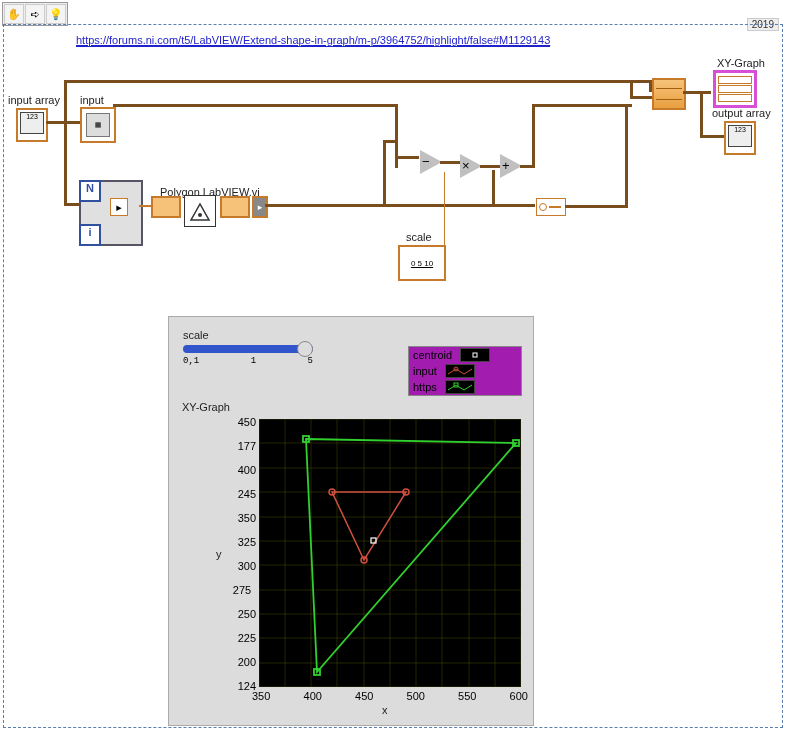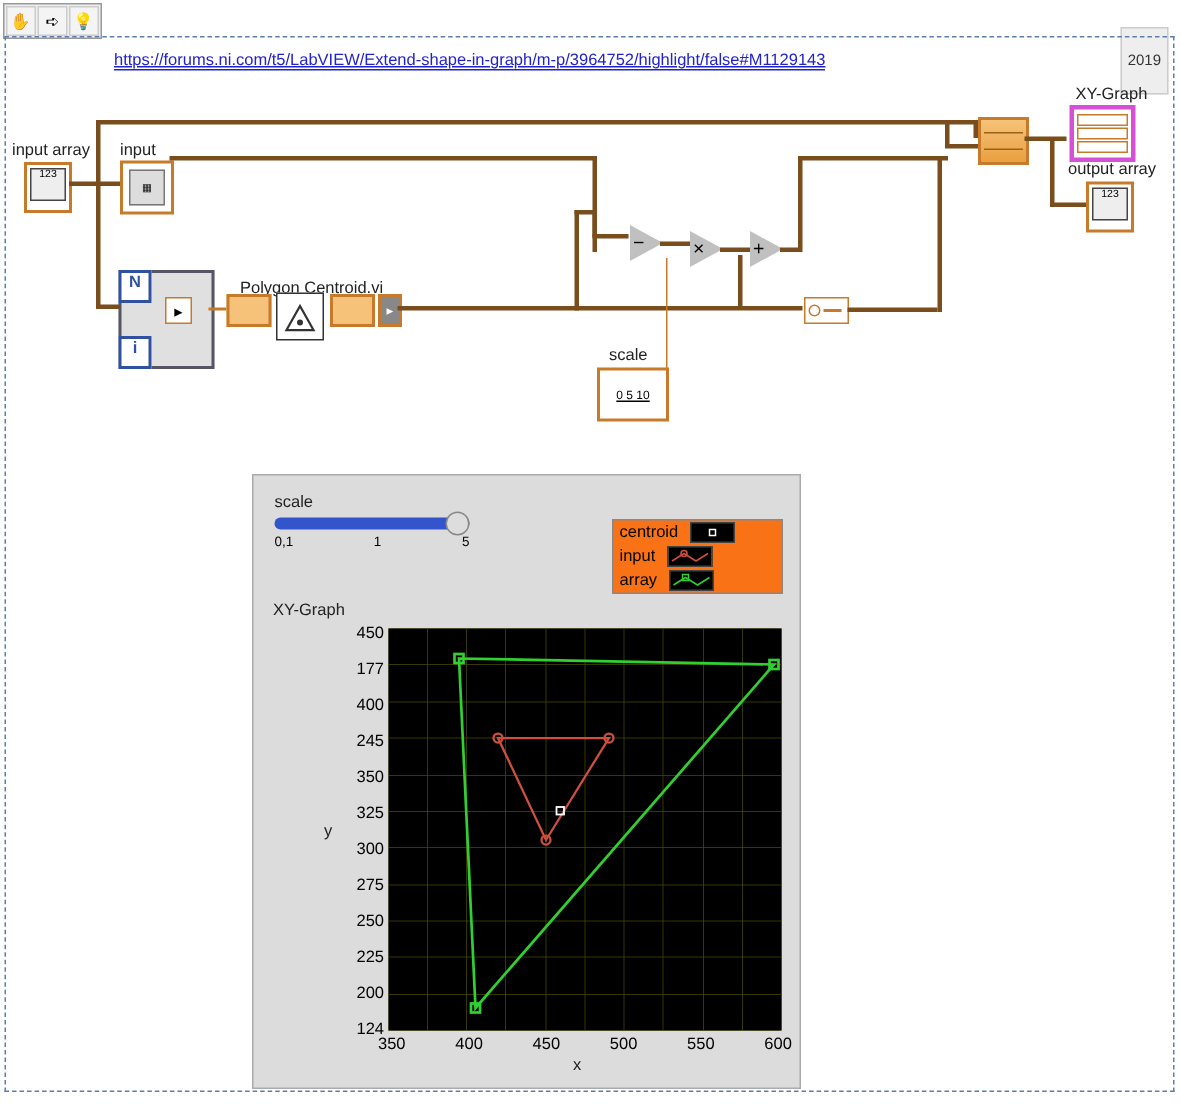--- a/index.html
+++ b/index.html
@@ -32,21 +32,21 @@
   .dashed-frame {
     position: absolute;
     left: 3px; top: 24px; right: 4px; height: 702px;
     border: 1px dashed #5b7db1;
   }
   .year-label {
     position: absolute;
     top: 18px; right: 8px;
     background: #eee;
     border: 1px solid #ccc;
-    padding: 16px 4px;
+    padding: 0 4px;
     font-size: 10px;
     color: #333;
   }
   .url-link {
     position: absolute;
     top: 34px; left: 76px;
     color: #2222cc;
     font-size: 11px;
     border-bottom: 1px solid #2222cc;
   }
@@ -101,21 +101,21 @@
   }
   .scale-ctrl {
     position:absolute;
     width:130px;
   }
   .scale-track { height:8px; background:#35c; border-radius:4px; margin-top:2px; position:relative;}
   .scale-knob { position:absolute; right:0; top:-4px; width:14px;height:14px;border-radius:50%;background:#ddd;border:1px solid #888;}
   .scale-ticks { display:flex; justify-content:space-between; font-size:9px; margin-top:3px;}
   .legend {
     position:absolute;
-    background:#f97316;
+    background:#a21caf;
     border:1px solid #888;
     font-size:11px;
   }
   .legend-row { display:flex; align-items:center; padding:1px 4px; }
   .legend-swatch { width:28px;height:12px;margin-left:8px;background:#000;border:1px solid #444; display:flex;align-items:center;justify-content:center;}
   .plot-area {
     position:absolute;
     background:#000;
   }
   .plot-svg { display:block; }
@@ -161,21 +161,21 @@
 </div>
 
 <div class="year-label">2019</div>
 
 <div class="dashed-frame"></div>
 
 <a class="url-link" href="#">https://forums.ni.com/t5/LabVIEW/Extend-shape-in-graph/m-p/3964752/highlight/false#M1129143</a>
 
 <div class="label" style="top:94px;left:8px;">input array</div>
 <div class="label" style="top:94px;left:80px;">input</div>
-<div class="label" style="top:186px;left:160px;">Polygon Centroid.vi</div>
+<div class="label" style="top:186px;left:160px;">Polygon LabVIEW.vi</div>
 <div class="label" style="top:231px;left:406px;">scale</div>
 <div class="label" style="top:57px;left:717px;">XY-Graph</div>
 <div class="label" style="top:107px;left:712px;">output array</div>
 
 <div class="terminal" style="top:108px;left:16px;">
   <div class="tiny">123</div>
 </div>
 
 <div class="node" style="top:107px;left:80px;width:32px;height:32px;">
   <div class="node-icon">▦</div>
@@ -263,21 +263,21 @@
 <div class="terminal" style="top:121px;left:724px;">
   <div class="tiny">123</div>
 </div>
 
 <div class="wire wire-thick-v" style="left:700px;top:92px;height:44px;"></div>
 <div class="wire wire-thick" style="left:700px;top:135px;width:24px;"></div>
 
 <div class="slider-panel" style="left:168px;top:316px;width:364px;height:408px;"></div>
 
 <div class="label" style="top:329px;left:183px;">scale</div>
-<div class="scale-ctrl" style="top:343px;left:183px;">
+<div class="scale-ctrl" style="top:343px;left:183px;font-family:Liberation Mono, monospace;">
   <div class="scale-track">
       <div class="scale-knob"></div>
     </div>
   <div class="scale-ticks">
     <span>0,1</span>
     <span>1</span>
     <span>5</span>
   </div>
 </div>
 
@@ -293,21 +293,21 @@
   <div class="legend-row">
     <span>input</span>
     <span class="legend-swatch">
       <svg width="28" height="12">
           <polyline points="2,9 10,4 18,9 26,4" stroke="#d05040" fill="none"></polyline>
           <circle cx="10" cy="4" r="2" stroke="#d05040" fill="none"></circle>
         </svg>
     </span>
   </div>
   <div class="legend-row">
-    <span>array</span>
+    <span>https</span>
     <span class="legend-swatch">
       <svg width="28" height="12">
           <polyline points="2,9 10,4 18,9 26,4" stroke="#30d030" fill="none"></polyline>
           <rect x="8" y="2" width="4" height="4" stroke="#30d030" fill="none"></rect>
         </svg>
     </span>
   </div>
 </div>
 
 <div class="label" style="top:401px;left:182px;">XY-Graph</div>
@@ -366,21 +366,21 @@
 </div>
 
 <div style="position:absolute;left:228px;top:416px;width:28px;text-align:right;">
   <div style="height:24px;">450</div>
   <div style="height:24px;">177</div>
   <div style="height:24px;">400</div>
   <div style="height:24px;">245</div>
   <div style="height:24px;">350</div>
   <div style="height:24px;">325</div>
   <div style="height:24px;">300</div>
-  <div style="height:24px;">275</div>
+  <div style="height:24px;text-align:center;">275</div>
   <div style="height:24px;">250</div>
   <div style="height:24px;">225</div>
   <div style="height:24px;">200</div>
   <div style="height:14px;">124</div>
 </div>
 
 <div style="position:absolute;left:252px;top:690px;width:276px;display:flex;justify-content:space-between;">
   <span>350</span>
   <span>400</span>
   <span>450</span>

